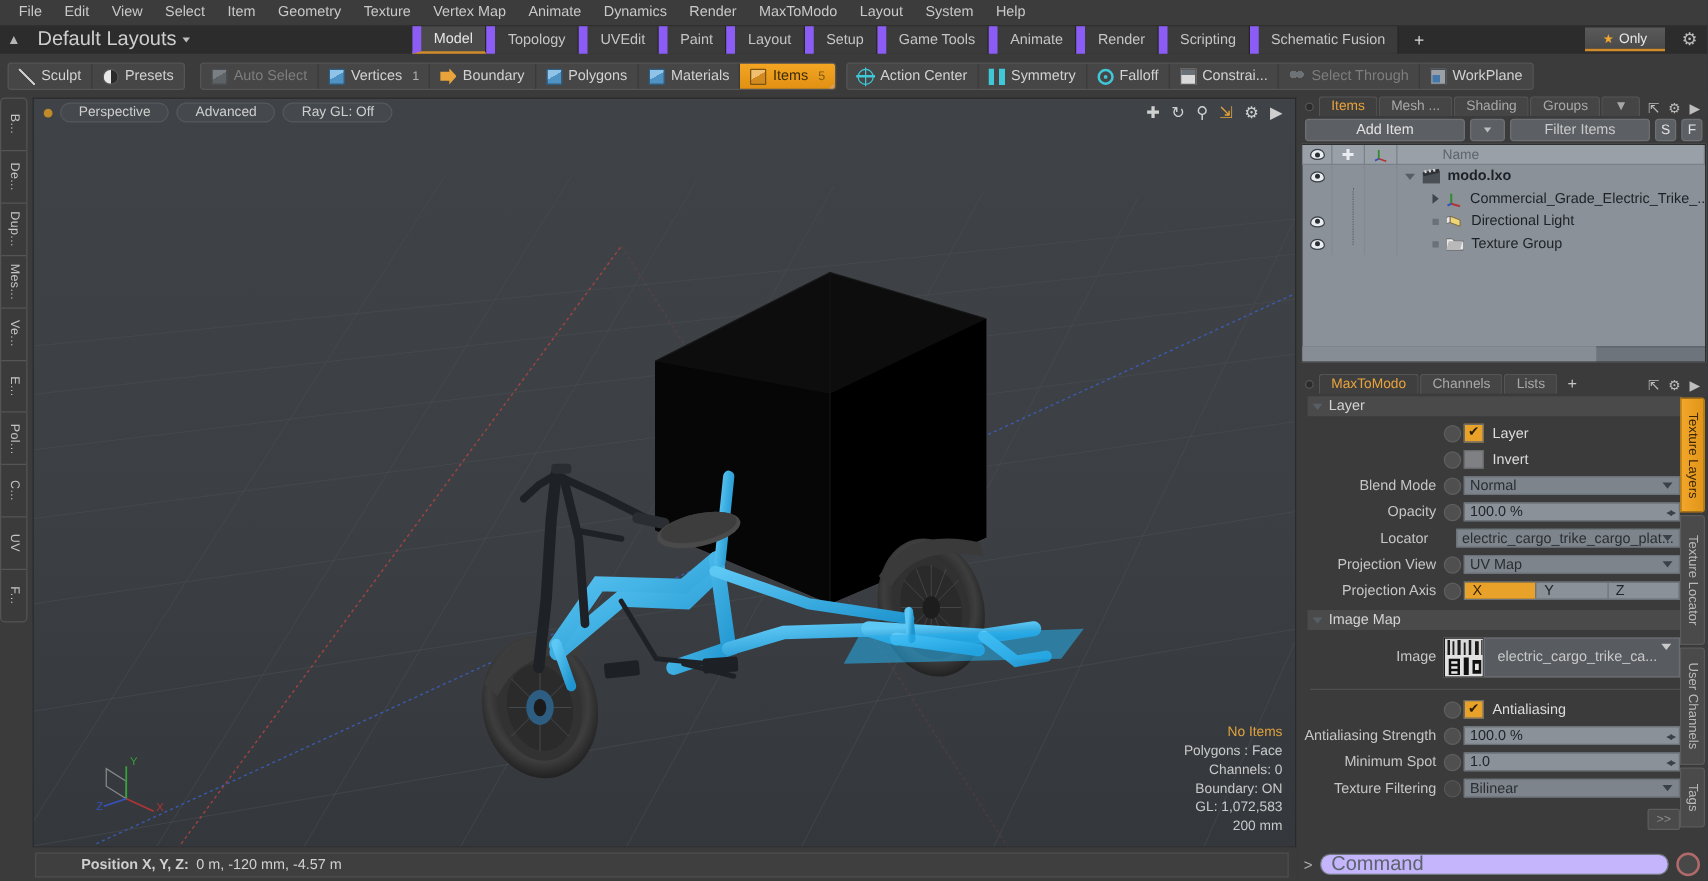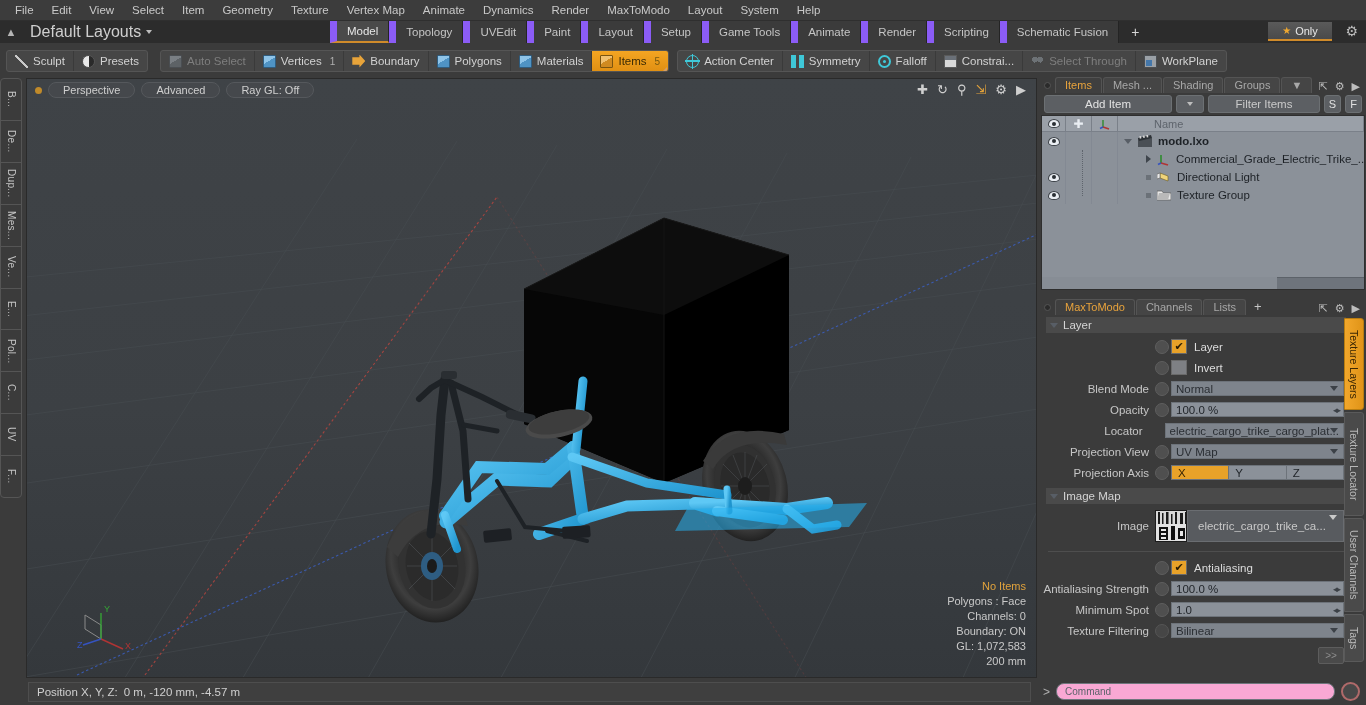--- a/index.html
+++ b/index.html
@@ -123,21 +123,21 @@
 
   
   .statusbar{
     position:absolute; left:0; bottom:0; width:1037px; height:27px; background:#3b3b3b;
     display:flex; align-items:center;
   }
   .status-field{
     margin-left:28px; height:20px; flex:1; margin-right:6px; background:#3f3f3f; border:1px solid #4e4e4e;
     display:flex; align-items:center; padding-left:8px; font-size:11.5px; color:#d0d0d0; gap:6px;
   }
-  .status-field b{ font-weight:normal; color:#cfcfcf; }
+  .status-field b{ font-weight:bold; color:#cfcfcf;margin-left:28px; }
 
   
   .rpanel{ position:absolute; left:1040px; top:76px; width:326px; height:629px; }
   .ptabs{ display:flex; align-items:flex-end; height:17px; padding-left:4px; gap:1px; position:relative;}
   .pt-dot{ width:7px;height:7px;border-radius:50%;background:#2b2b2b;border:1px solid #555;margin:0 3px 4px 0;}
   .ptab{
     height:16px; line-height:15px; padding:0 9px; font-size:11px; color:#a8a8a8;
     background:#454545; border:1px solid #545454; border-bottom:none; border-radius:3px 3px 0 0;
   }
   .ptab.active{ background:#3f3f3f; color:#e8a33c; }
@@ -201,21 +201,21 @@
   .vright{ position:absolute; left:1344px; top:318px; width:20px; height:352px; display:flex; flex-direction:column; }
   .rtab{
     writing-mode:vertical-rl; font-size:10.5px; display:flex; align-items:center; justify-content:center;
     background:#4a4a4a; border:1px solid #5a5a5a; color:#b9b9b9; margin-bottom:2px; border-radius:0 3px 3px 0;
   }
   .rtab.active{ background:linear-gradient(90deg,#f2a72b,#e09418); color:#3a2604; border-color:#b97d10;}
 
   
   .cmdbar{ position:absolute; left:1037px; bottom:0; width:329px; height:27px; background:#3b3b3b; display:flex; align-items:center; gap:6px; padding:0 6px;}
   .cmd-gt{ color:#b0b0b0; font-size:12px; }
-  .cmd-in{ flex:1; height:17px; background:#f9a8d4; border:1px solid #6f767d; border-radius:8px; display:flex; align-items:center; padding-left:8px; font-size:10px; color:#5c636b;}
+  .cmd-in{ flex:1; height:17px; background:#c4b5fd; border:1px solid #6f767d; border-radius:8px; display:flex; align-items:center; padding-left:8px; font-size:16px; color:#5c636b;}
   .cmd-o{ width:19px; height:19px; border-radius:50%; border:2px solid #b06a6a; background:#484848;}
 </style>
 </head>
 <body>
 
 <div class="app">
 
   <div class="menubar" id="menubar">
       <div class="mi">File</div>
       <div class="mi">Edit</div>

